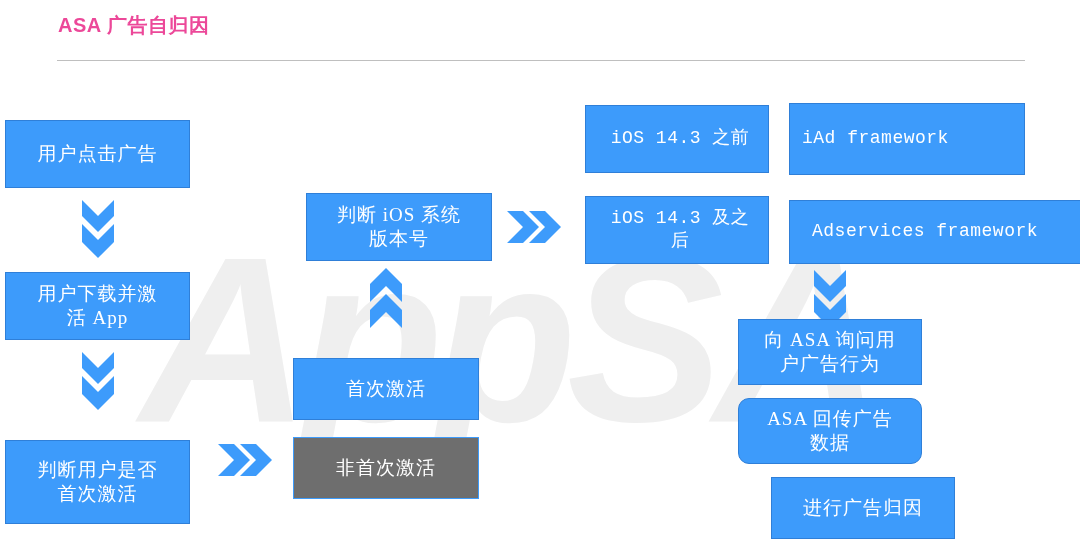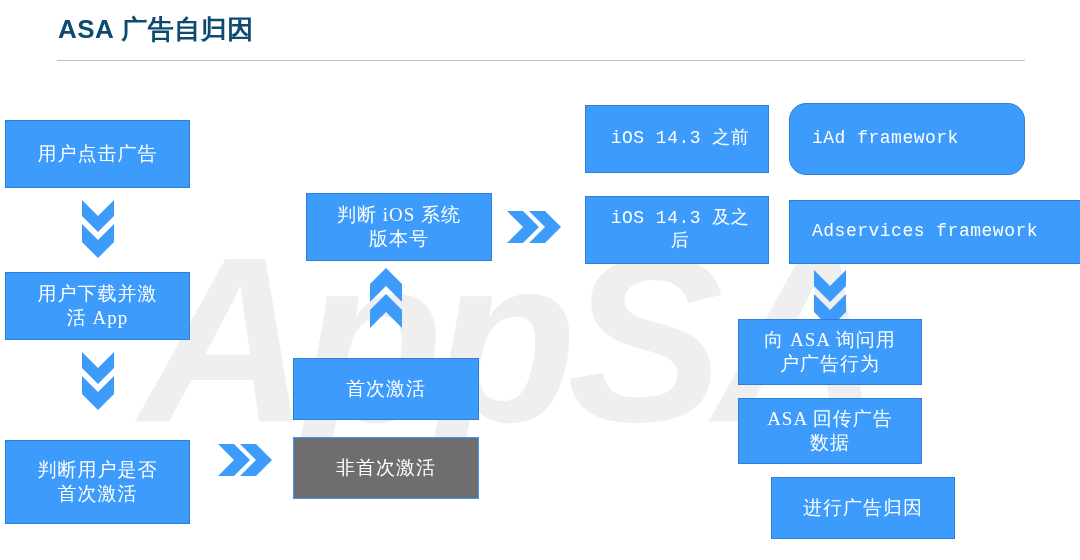--- a/index.html
+++ b/index.html
@@ -35,23 +35,23 @@
     pointer-events: none;
     z-index: 0;
   }
 
   
   #title {
     position: absolute;
     left: 58px;
     top: 12px;
     font-family: "Liberation Sans", sans-serif;
-    font-size: 26px;
+    font-size: 20px;
     font-weight: bold;
-    color: #0c4a6e;
+    color: #ec4899;
     letter-spacing: 0.5px;
     white-space: nowrap;
     z-index: 3;
   }
   #title-rule {
     position: absolute;
     left: 57px;
     top: 60px;
     width: 968px;
     height: 1px;
@@ -183,41 +183,41 @@
 
   <div class="node mono" style="left:585px; top:105px; width:184px; height:68px;">
     <span>iOS 14.3 之前</span>
   </div>
 
   <div class="node mono" style="left:585px; top:196px; width:184px; height:68px; white-space:pre-line;justify-content:center;">
     <span>iOS 14.3 及之
 后</span>
   </div>
 
-  <div class="node mono" style="left:789px; top:103px; width:236px; height:72px; justify-content:flex-start; padding-left:22px;border-radius:17px;">
+  <div class="node mono" style="left:789px; top:103px; width:236px; height:72px; justify-content:flex-start; padding-left:12px;">
     <span>iAd framework</span>
   </div>
 
   <div class="node mono" style="left:789px; top:200px; width:300px; height:64px; justify-content:flex-start; padding-left:22px;">
     <span>Adservices framework</span>
   </div>
 
   <div class="arrow" style="left:810px; top:268px; width:40px; height:62px;">
     <svg width="40" height="62" viewBox="0 0 40 62" aria-hidden="true">
       <path d="M4 2 L20 18 L36 2 L36 18 L20 34 L4 18 Z" fill="#3d9bfb"></path>
       <path d="M4 26 L20 42 L36 26 L36 44 L20 60 L4 44 Z" fill="#3d9bfb"></path>
     </svg>
   </div>
 
   <div class="node" style="left:738px; top:319px; width:184px; height:66px; white-space:pre-line;">
     <span>向 ASA 询问用
 户广告行为</span>
   </div>
 
-  <div class="node" style="left:738px; top:398px; width:184px; height:66px; white-space:pre-line;">
+  <div class="node" style="left:738px; top:398px; width:184px; height:66px; white-space:pre-line;border-radius:11px;">
     <span>ASA 回传广告
 数据</span>
   </div>
 
   <div class="node" style="left:738px; top:477px; width:184px; height:62px;margin-left:33px;">
     <span>进行广告归因</span>
   </div>
 
   <div id="artifact"></div>
 

